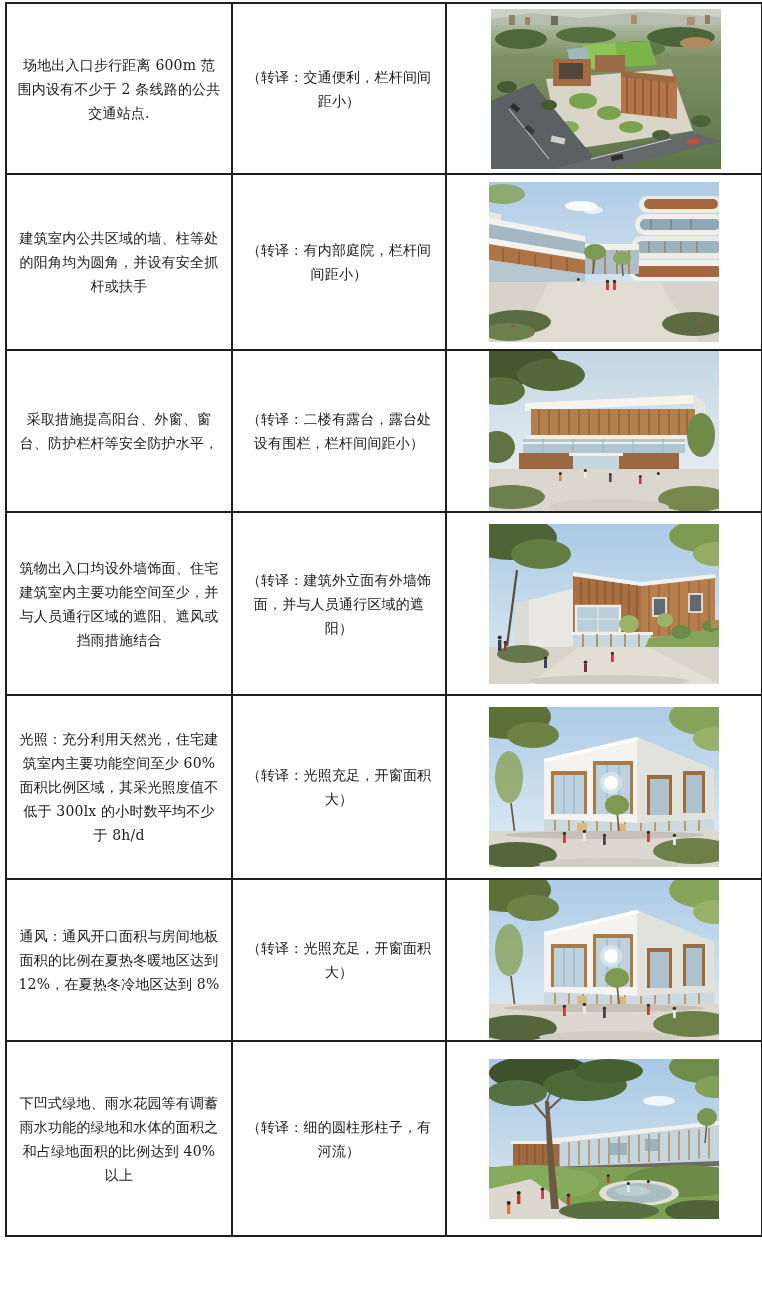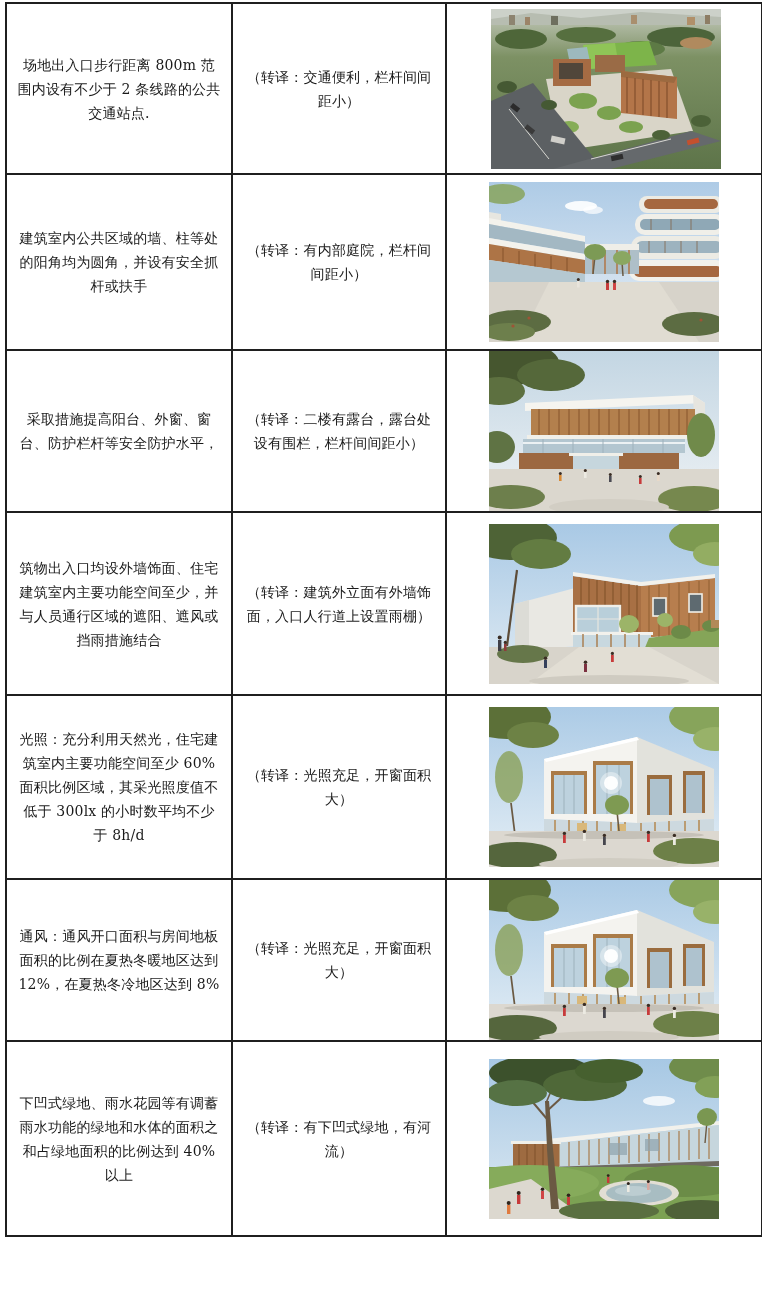--- a/index.html
+++ b/index.html
@@ -19,21 +19,21 @@
 </style>
 </head>
 <body>
 
 <div class="doc">
 <table class="req">
 
   <tbody>
         <tr class="r1">
     <td class="c1">
-      <div class="txt">场地出入口步行距离 800m 范围内设有不少于 2 条线路的公共交通站点.</div>
+      <div class="txt">场地出入口步行距离 600m 范围内设有不少于 2 条线路的公共交通站点.</div>
     </td>
     <td class="c2">
       <div class="txt">（转译：交通便利，栏杆间间距小）</div>
     </td>
     <td class="c3">
       <figure class="photo" aria-label="鸟瞰效果图：绿地环绕的校园建筑群，屋顶绿化，周边道路与公交车站">
         <svg viewBox="0 0 230 160" preserveAspectRatio="none">
           <defs>
             <linearGradient id="g1" x1="0" y1="0" x2="0" y2="1">
               <stop offset="0" stop-color="#c7ccc0"></stop>
@@ -262,21 +262,21 @@
         </svg>
       </figure>
     </td>
   </tr>
 
   <tr class="r4">
     <td class="c1">
       <div class="txt">筑物出入口均设外墙饰面、住宅建筑室内主要功能空间至少，并与人员通行区域的遮阳、遮风或挡雨措施结合</div>
     </td>
     <td class="c2">
-      <div class="txt">（转译：建筑外立面有外墙饰面，入口人行道上设置雨棚）</div>
+      <div class="txt">（转译：建筑外立面有外墙饰面，并与人员通行区域的遮阳）</div>
     </td>
     <td class="c3">
       <figure class="photo" aria-label="效果图：木饰面外立面与入口雨棚">
         <svg viewBox="0 0 230 160" preserveAspectRatio="none">
           <defs>
             <linearGradient id="g4" x1="0" y1="0" x2="0" y2="1">
               <stop offset="0" stop-color="#a9c9e5"></stop>
                     <stop offset="1" stop-color="#e0ebf3"></stop>
             </linearGradient>
           </defs>
@@ -531,21 +531,21 @@
         </svg>
       </figure>
     </td>
   </tr>
 
   <tr class="r7">
     <td class="c1">
       <div class="txt">下凹式绿地、雨水花园等有调蓄雨水功能的绿地和水体的面积之和占绿地面积的比例达到 40%以上</div>
     </td>
     <td class="c2">
-      <div class="txt">（转译：有下凹式绿地，有河流）</div>
+      <div class="txt">（转译：细的圆柱形柱子，有河流）</div>
     </td>
     <td class="c3">
       <figure class="photo" aria-label="效果图：下凹式绿地与水池景观">
         <svg viewBox="0 0 230 160" preserveAspectRatio="none">
           <defs>
             <linearGradient id="g7" x1="0" y1="0" x2="0" y2="1">
               <stop offset="0" stop-color="#a7c8e4"></stop>
                     <stop offset="1" stop-color="#dde9f2"></stop>
             </linearGradient>
           </defs>

